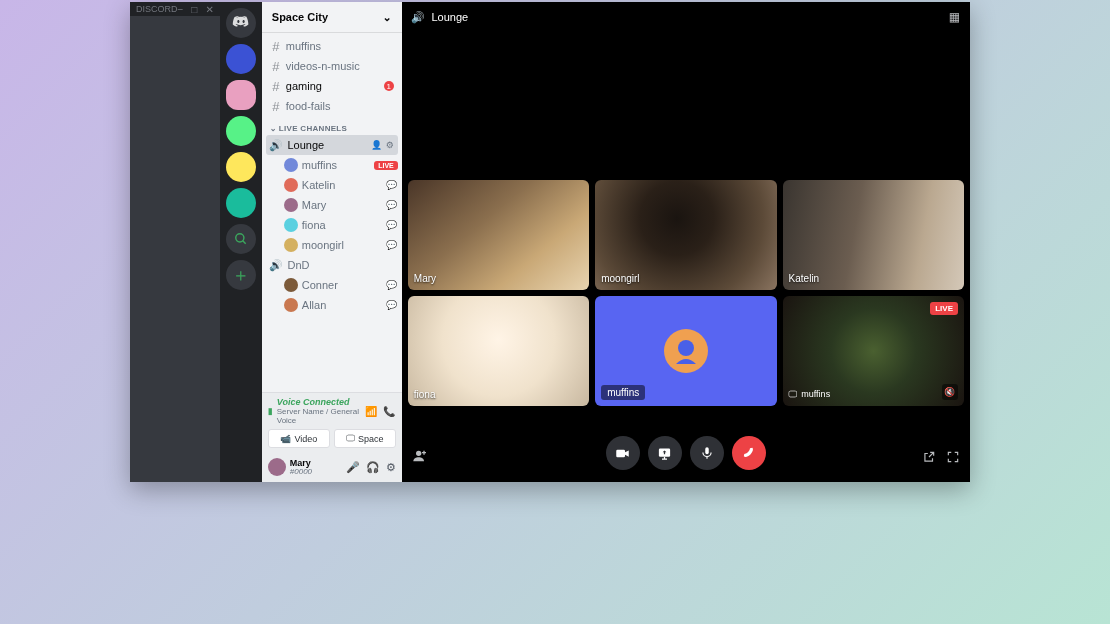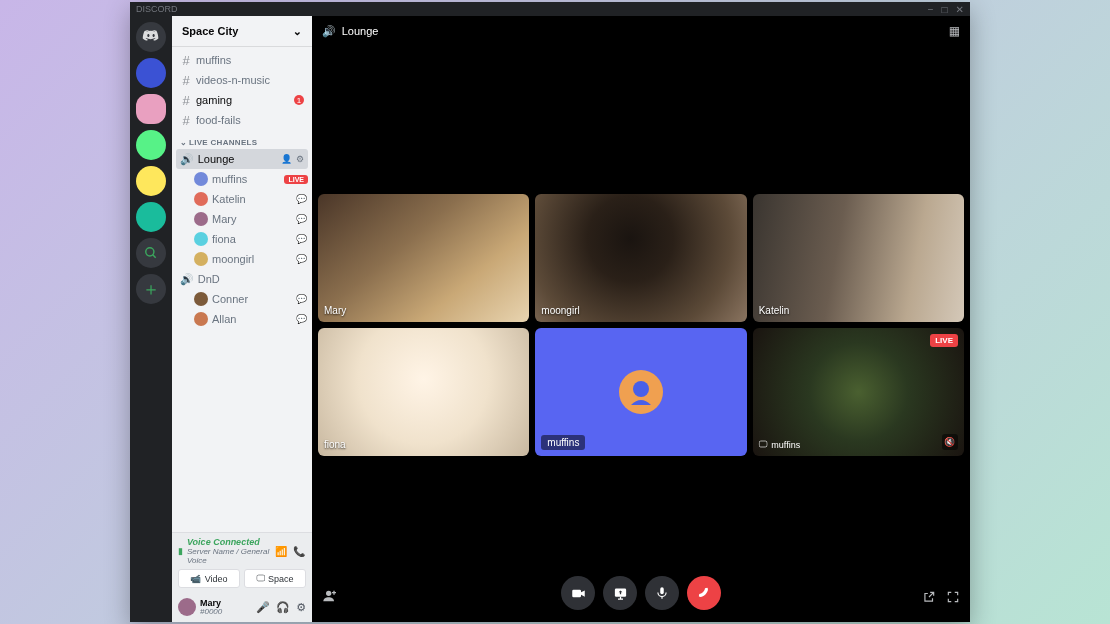--- a/index.html
+++ b/index.html
@@ -1,17 +1,17 @@
 <!DOCTYPE html>
 <html><head>
 <meta charset="utf-8">
 <style>
 * { margin: 0; padding: 0; box-sizing: border-box; font-family: -apple-system, BlinkMacSystemFont, "Segoe UI", Helvetica, Arial, sans-serif; }
 body { background: linear-gradient(135deg, #c8b6e8 0%, #b8e4d4 100%); width: 1110px; height: 624px; overflow: hidden; position: relative; }
-.app-window { position: absolute; left: 130px; top: 2px; width: 840px; height: 620px; background: #36393f; display: flex; flex-direction: column; box-shadow: 0 8px 24px rgba(0,0,0,0.3); }
+.app-window { position: absolute; left: 130px; top: 2px; width: 840px; height: 480px; background: #36393f; display: flex; box-shadow: 0 8px 24px rgba(0,0,0,0.3); }
 .titlebar { height: 14px; background: #202225; color: #72767d; font-size: 9px; padding: 1px 6px; display: flex; justify-content: space-between; align-items: center; }
 .window-controls { display: flex; gap: 8px; color: #72767d; font-size: 10px; }
 .app-body { flex: 1; display: flex; overflow: hidden; }
 
 
 .server-rail { width: 42px; background: #202225; display: flex; flex-direction: column; align-items: center; padding-top: 6px; gap: 6px; }
 .server-pill { width: 30px; height: 30px; border-radius: 50%; display: flex; align-items: center; justify-content: center; cursor: pointer; font-size: 14px; }
 .server-pill.home { background: #36393f; color: #dcddde; }
 .server-pill.sel { border-radius: 12px; }
 .s1 { background: #3b52d4; } .s2 { background: #e9a0c0; } .s3 { background: #57f287; } .s4 { background: #fee75c; } .s5 { background: #1abc9c; }
@@ -31,21 +31,21 @@
 .vc-row.selected { background: #d4d7dc; color: #060607; }
 .vc-row .icons-right { margin-left: auto; display: flex; gap: 3px; color: #6a7480; font-size: 9px; }
 .vc-member { display: flex; align-items: center; height: 20px; padding-left: 18px; font-size: 11px; color: #6a7480; gap: 4px; }
 .vc-member .avatar-sm { width: 14px; height: 14px; border-radius: 50%; background: #7289da; }
 .vc-member .live-badge { margin-left: auto; background: #ed4245; color: #fff; font-size: 7px; font-weight: 700; padding: 1px 4px; border-radius: 3px; }
 .vc-member .mic-ind { margin-left: auto; color: #b9bbbe; font-size: 9px; }
 
 .voice-panel { background: #ebedef; border-top: 1px solid #dcdde1; padding: 4px 6px; }
 .vp-status { display: flex; align-items: center; gap: 4px; font-size: 9px; }
 .vp-status .conn { color: #3ba55d; font-weight: 600; font-style: italic; }
-.vp-sub { font-size: 8px; color: #6a7480; font-style: italic; }
+.vp-sub { font-size: 8px; color: #6a7480; }
 .vp-icons { margin-left: auto; display: flex; gap: 6px; color: #4f5660; font-size: 10px; }
 .vp-buttons { display: flex; gap: 4px; margin-top: 4px; }
 .vp-btn { flex: 1; background: #fff; border: 1px solid #dcdde1; border-radius: 3px; font-size: 9px; padding: 3px 0; display: flex; align-items: center; justify-content: center; gap: 3px; color: #2e3338; cursor: pointer; }
 
 .user-panel { height: 30px; background: #ebedef; display: flex; align-items: center; padding: 0 6px; gap: 4px; }
 .user-panel .avatar-sm { width: 18px; height: 18px; border-radius: 50%; background: #7289da; }
 .user-info { line-height: 1; }
 .user-name { font-size: 9px; font-weight: 600; color: #060607; }
 .user-tag { font-size: 8px; color: #6a7480; font-style: italic; }
 .user-icons { margin-left: auto; display: flex; gap: 6px; color: #4f5660; font-size: 11px; }

